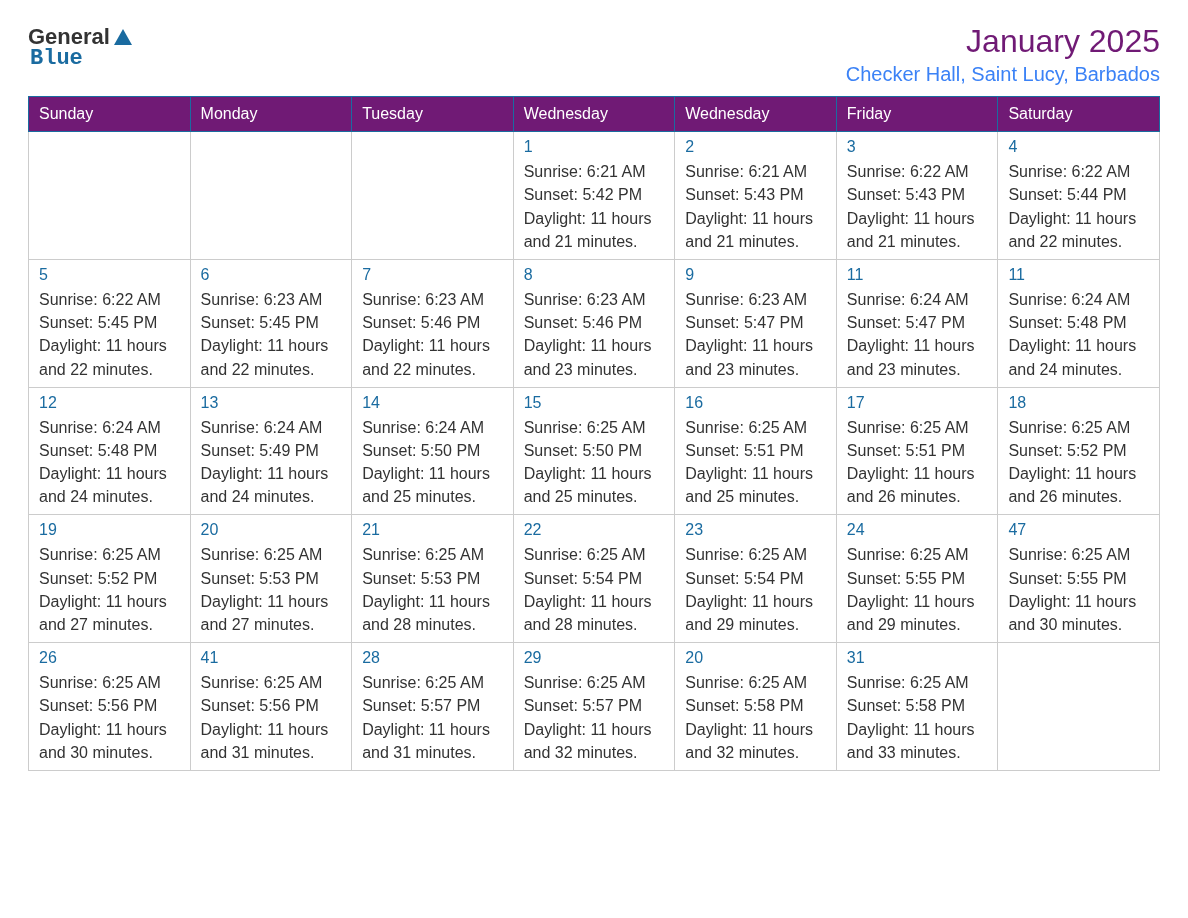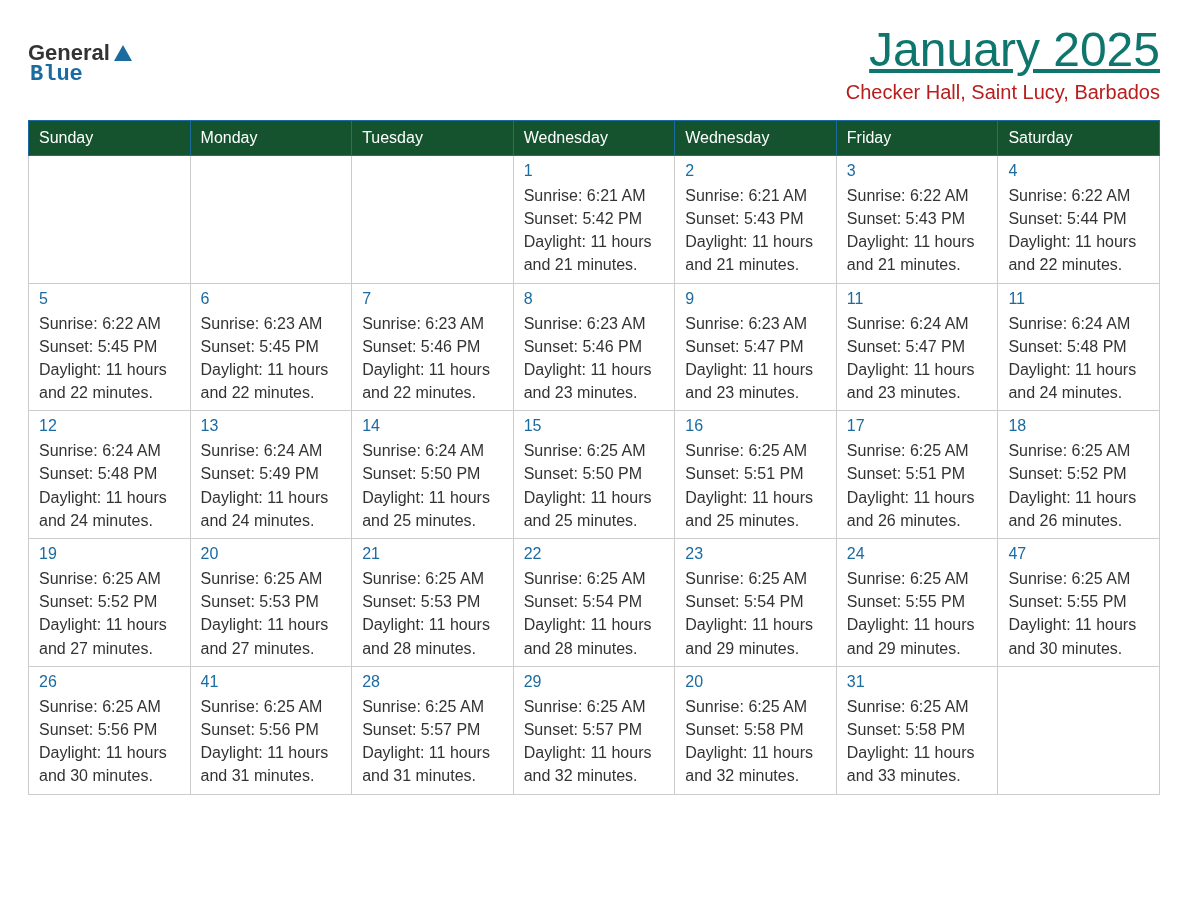--- a/index.html
+++ b/index.html
@@ -6,22 +6,22 @@
     body {
       font-family: Arial, Helvetica, sans-serif;
       background: #fff;
       padding: 24px 28px;
       width: 1188px;
       min-height: 918px;
     }
     .header-area {
       display: flex;
       justify-content: space-between;
-      align-items: center;
-      margin-bottom: 16px;
+      align-items: flex-start;
+      margin-bottom: 10px;
     }
     .logo {
       display: flex;
       align-items: center;
       gap: 0;
     }
     .logo-text-general {
       font-size: 22px;
       font-weight: bold;
       color: #333;
@@ -38,38 +38,37 @@
       align-items: flex-start;
     }
     .logo-line1 {
       display: flex;
       align-items: center;
     }
     .title-area {
       text-align: right;
     }
     .month-title {
-      font-size: 48px;
+      font-size: 32px;
       font-weight: normal;
-      color: #0f766e;
+      color: #701a75;
       line-height: 1.1;
-      text-decoration: underline;
     }
     .location-title {
       font-size: 20px;
-      color: #b91c1c;
+      color: #3b82f6;
       margin-top: 4px;
     }
     .calendar-table {
       width: 100%;
       border-collapse: collapse;
       margin-top: 8px;
     }
     .calendar-table th {
-      background-color: #14532d;
+      background-color: #701a75;
       color: #fff;
       text-align: left;
       padding: 8px 10px;
       font-size: 16px;
       font-weight: normal;
       border: 1px solid #1a6ba0;
     }
     .calendar-table td {
       border: 1px solid #ccc;
       vertical-align: top;

